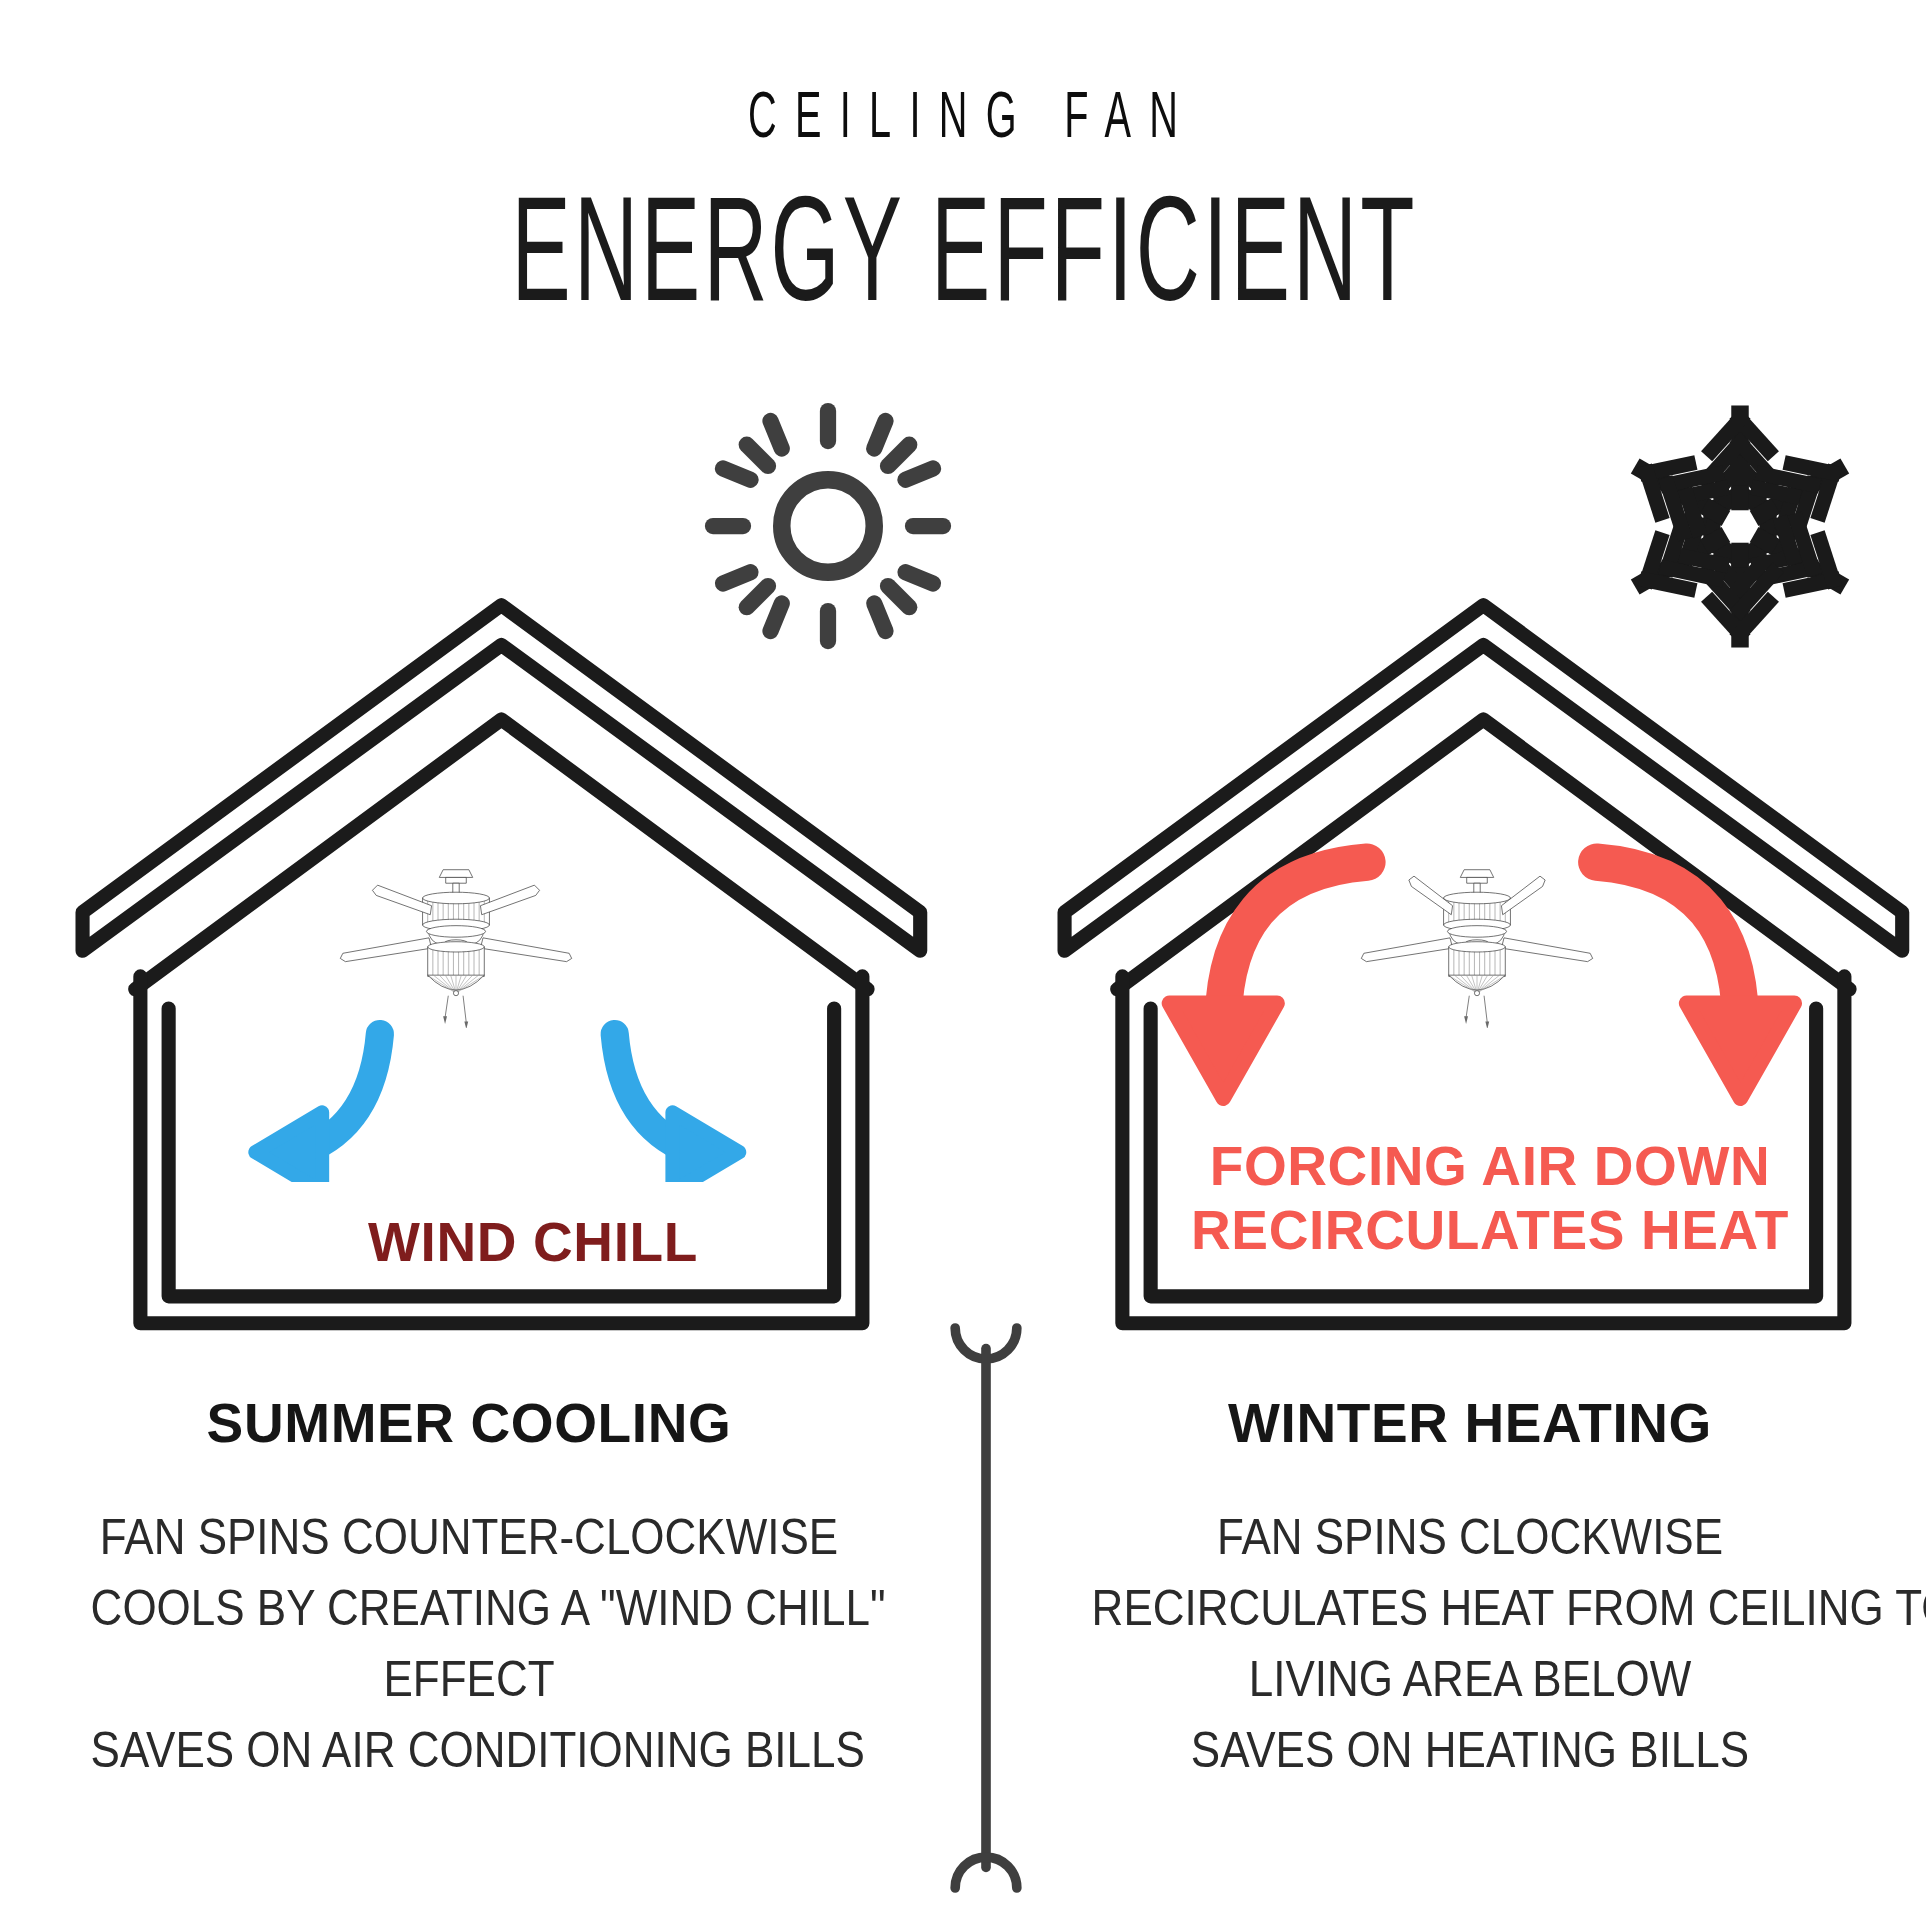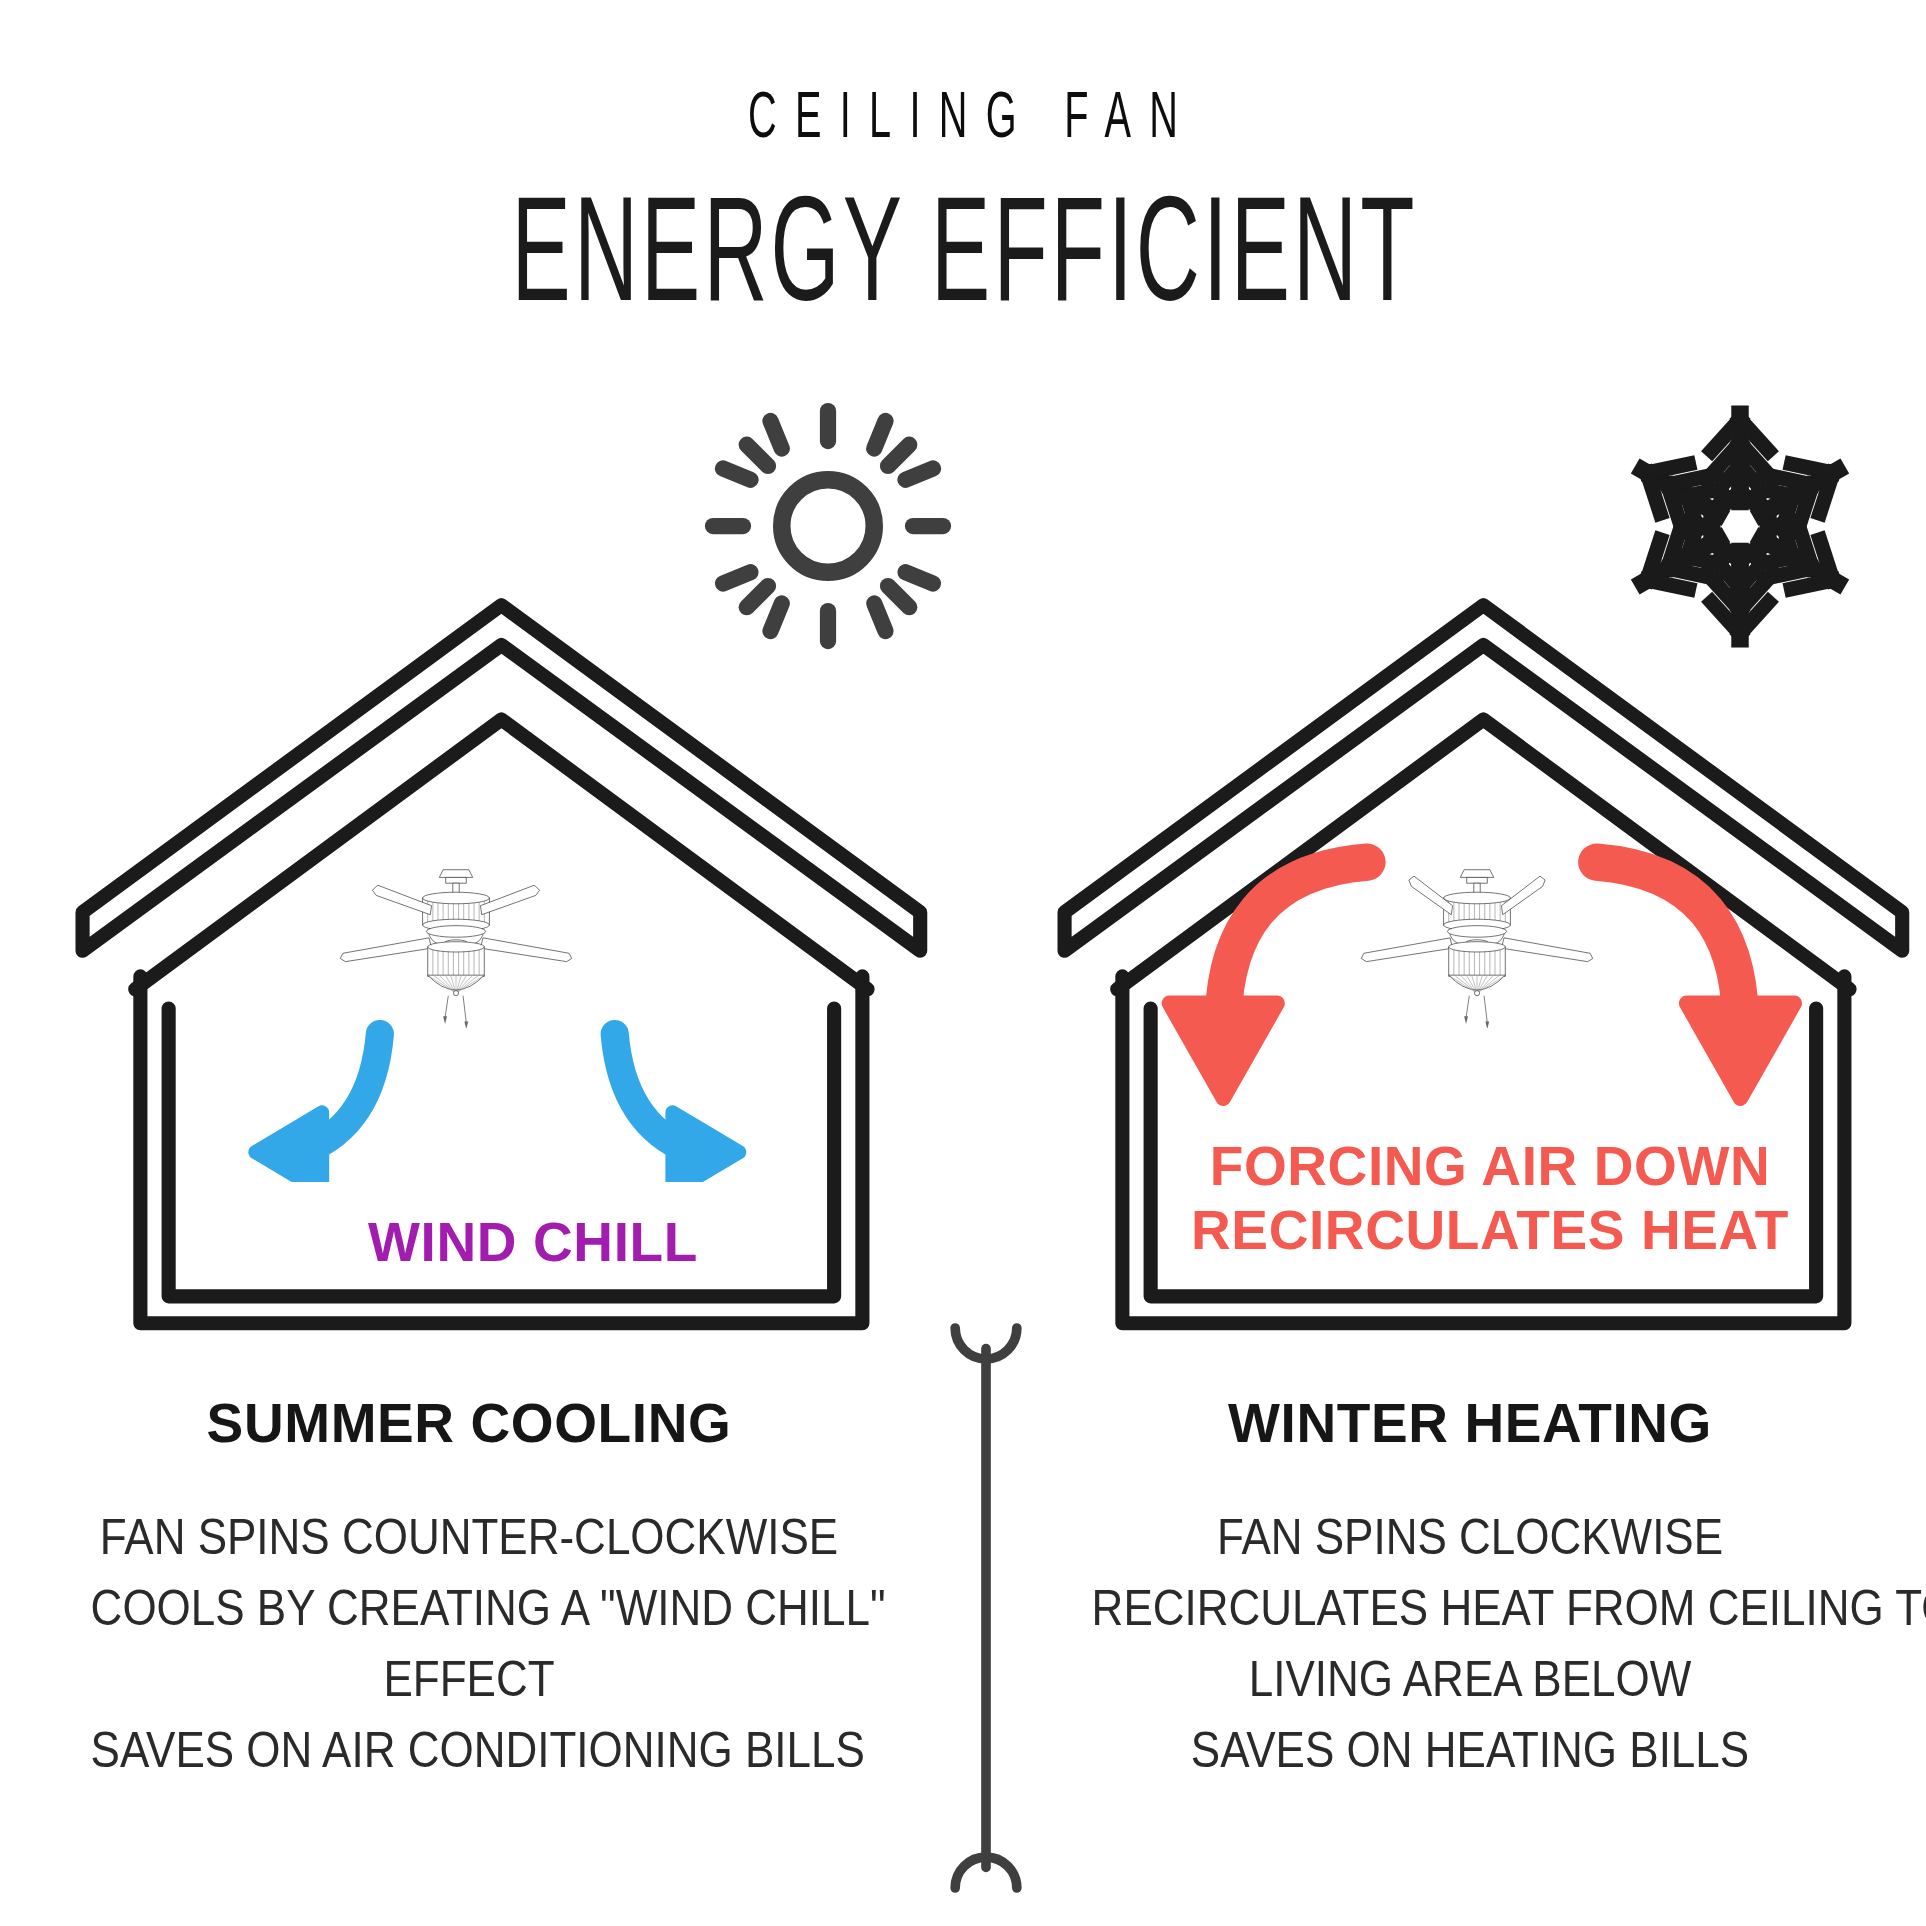--- a/index.html
+++ b/index.html
@@ -114,21 +114,21 @@
     font-weight: 700;
     line-height: 1.10;
     white-space: nowrap;
   }
   .callout.blue {
     left: 90px;
     top: 1212px;
     width: 886px;
     font-size: 55px;
     letter-spacing: 0.6px;
-    color: #a21caf;
+    color: #7f1d1d;
   }
   .callout.red {
     left: 1079px;
     top: 1136px;
     width: 822px;
     font-size: 55px;
     letter-spacing: 0.6px;
     color: #F55A51;
   }
   .callout.red div { margin-bottom: 3.9px; }

